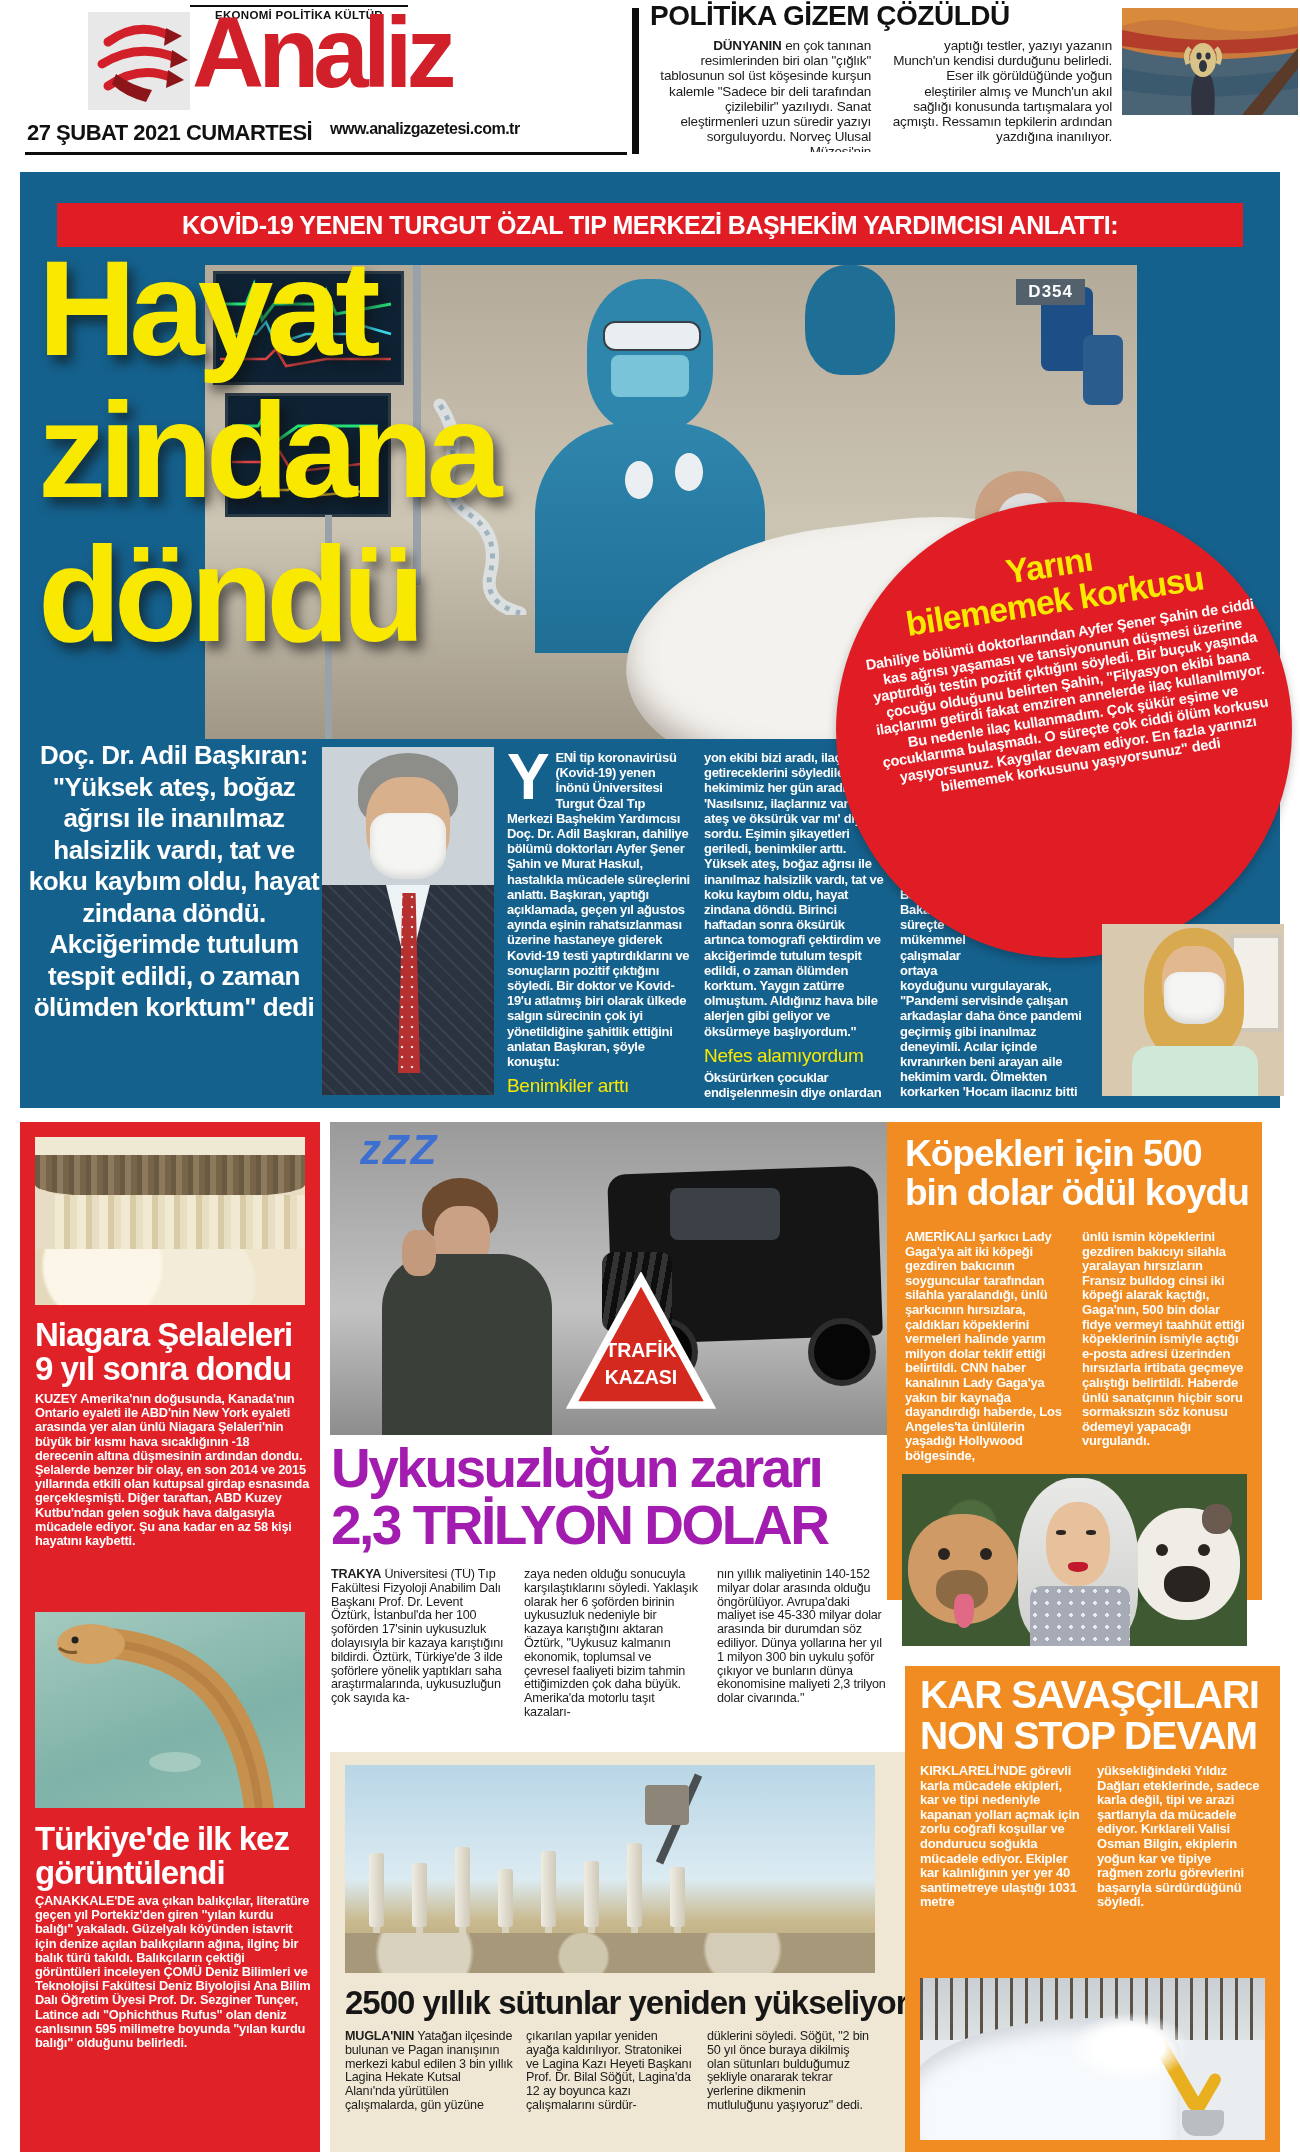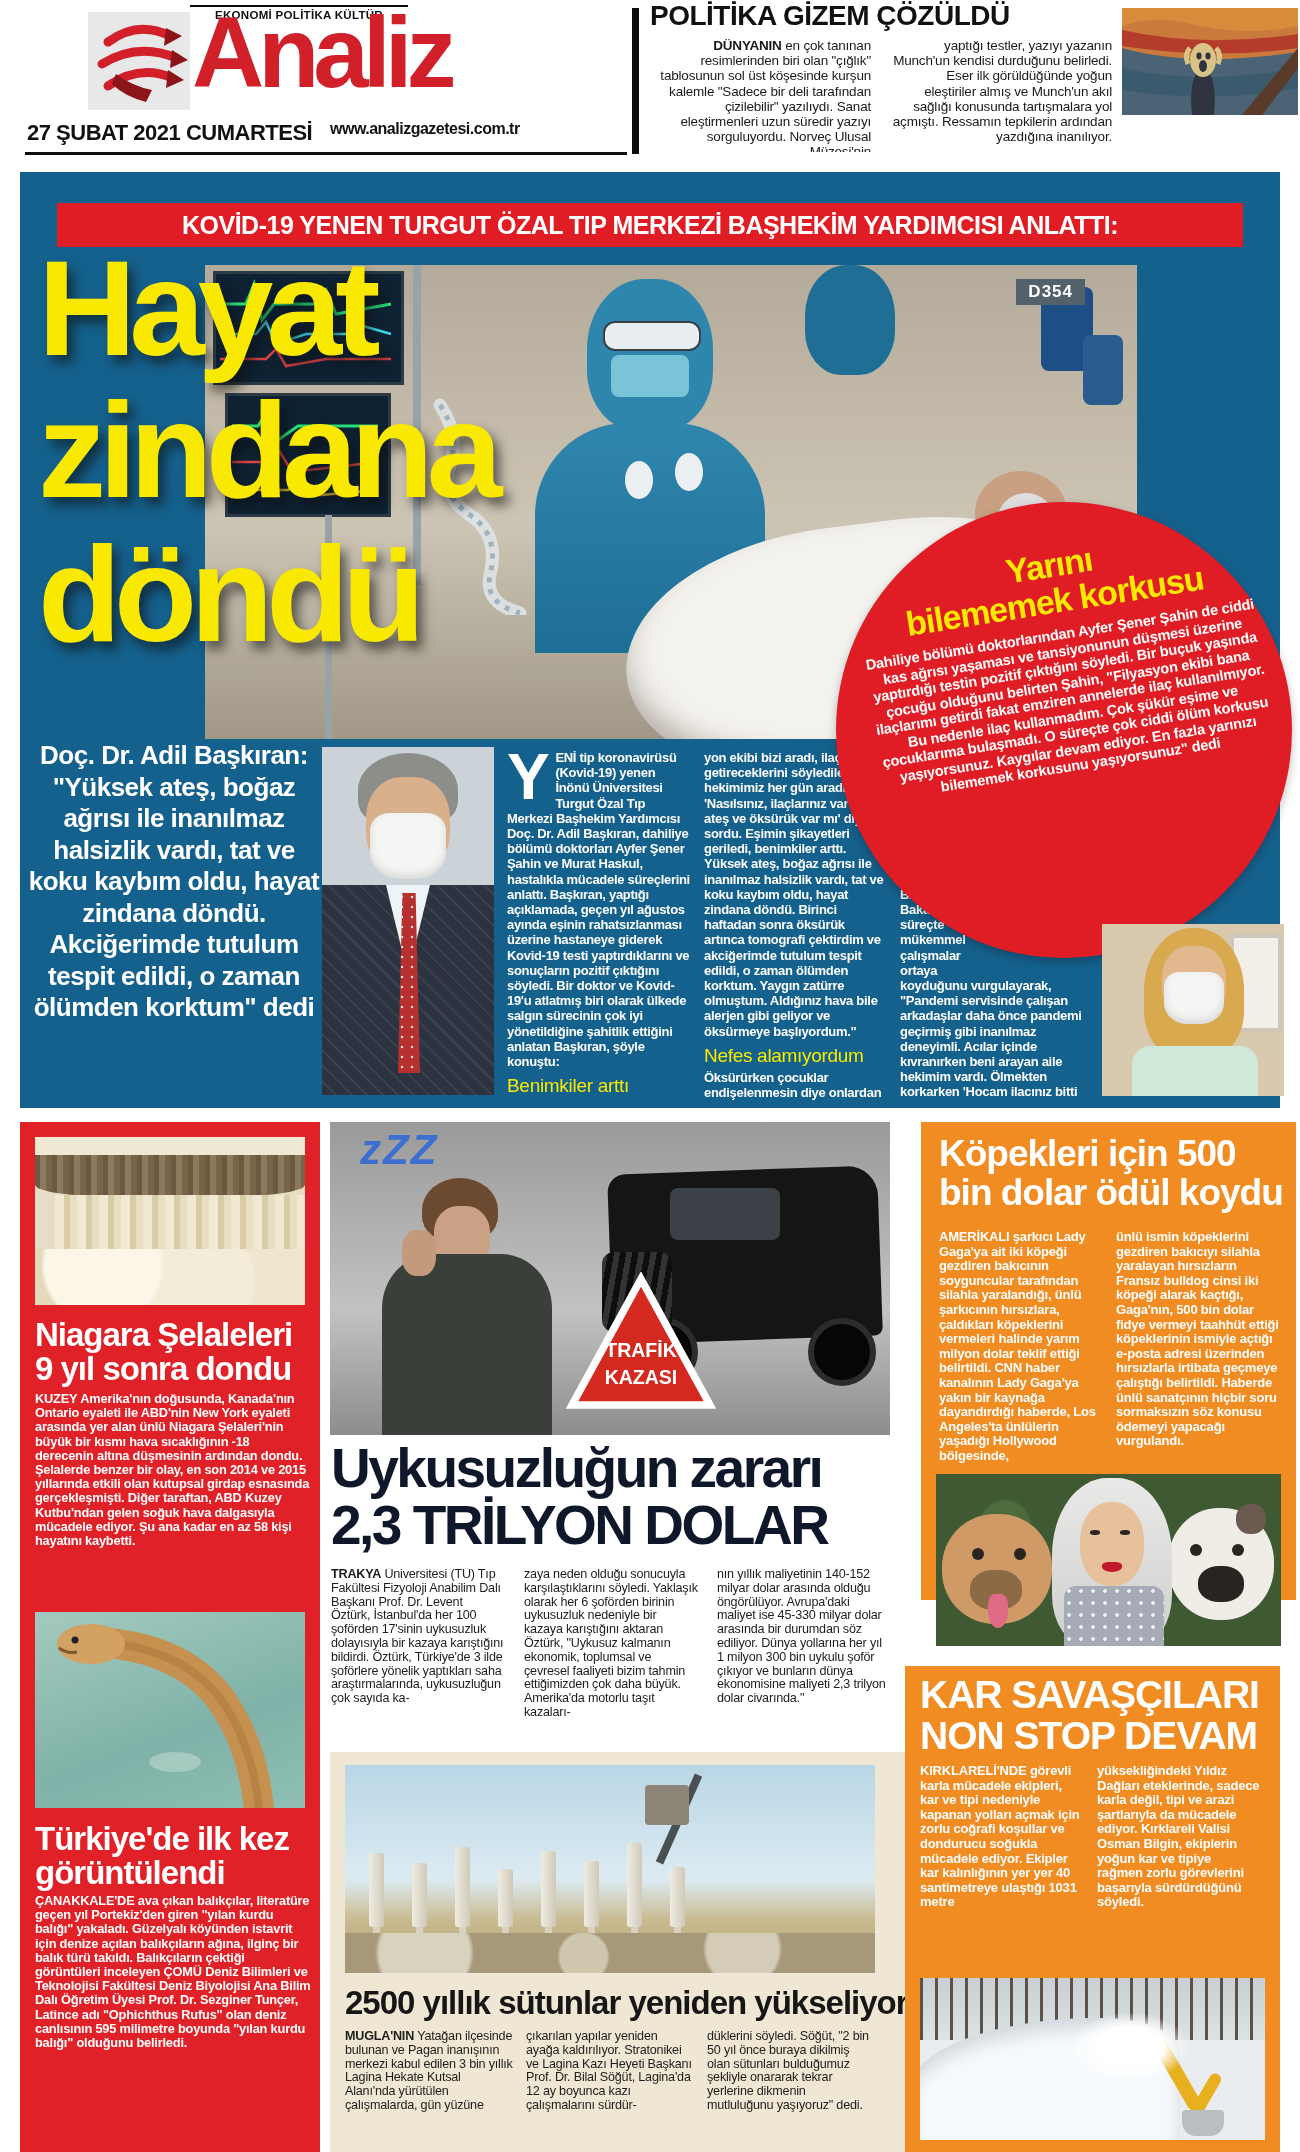--- a/index.html
+++ b/index.html
@@ -55,32 +55,32 @@
   .ni-photo{left:15px;top:15px;width:270px;height:168px;overflow:hidden;background:#e6ddc4;}
   .ni-title{left:15px;top:196px;width:274px;}
   .ni-body{left:15px;top:270px;width:276px;height:212px;}
   .eel-photo{left:15px;top:490px;width:270px;height:196px;overflow:hidden;background:#8fbcb1;}
   .eel-title{left:15px;top:700px;width:274px;}
   .eel-body{left:15px;top:772px;width:276px;height:244px;}
 
   
   .crash{left:330px;top:1122px;width:560px;height:313px;overflow:hidden;background:linear-gradient(180deg,#9a9a9a,#c2c2c2 60%,#8d8d8d);}
   .zzz{left:30px;top:4px;color:#3d6fd1;font-weight:bold;font-style:italic;font-size:42px;letter-spacing:2px;}
-  .sl-title{left:331px;top:1440px;width:560px;color:#0f172a;font-weight:bold;font-size:55px;
+  .sl-title{left:331px;top:1440px;width:560px;color:#a21caf;font-weight:bold;font-size:55px;
             line-height:57px;letter-spacing:-2.5px;white-space:nowrap;}
   .sl-cols{left:331px;top:1568px;width:560px;height:174px;display:flex;gap:19px;overflow:hidden;}
   .sl-col{width:174px;font-size:12.6px;line-height:13.8px;color:#1d1d1d;letter-spacing:-.2px;}
   .cream{left:330px;top:1752px;width:580px;height:400px;background:var(--c-cream,#efe7d3);}
   .lg-photo{left:15px;top:13px;width:530px;height:208px;overflow:hidden;background:linear-gradient(180deg,#b9d6e6,#dcebf2 55%,#c9b98e 75%,#b0a07a);}
   .lg-title{left:15px;top:232px;width:530px;color:#161616;font-weight:bold;font-size:33px;letter-spacing:-1px;white-space:nowrap;}
   .lg-cols{left:15px;top:278px;width:530px;height:112px;display:flex;gap:13px;overflow:hidden;}
   .lg-col{width:168px;font-size:12.6px;line-height:13.8px;color:#1d1d1d;letter-spacing:-.2px;}
 
   
-  .orange1{left:921px;top:1122px;width:375px;height:478px;background:var(--c-orange,#f08c21);}
+  .orange1{left:887px;top:1122px;width:375px;height:478px;background:var(--c-orange,#f08c21);}
   .orange2{left:905px;top:1666px;width:375px;height:486px;background:var(--c-orange,#f08c21);}
   .gg-title{left:18px;top:12px;width:348px;color:#fff;font-weight:bold;font-size:37px;line-height:39px;letter-spacing:-1px;}
   .gg-cols{left:18px;top:108px;width:340px;height:234px;display:flex;gap:14px;overflow:hidden;}
   .o-col{width:163px;color:#fff;font-weight:bold;font-size:13px;line-height:14.6px;letter-spacing:-.2px;}
   .gg-photo{left:15px;top:352px;width:345px;height:172px;overflow:hidden;background:#3f5a33;}
   .kr-title{left:15px;top:8px;width:350px;color:#fff;font-weight:bold;font-size:39px;line-height:41px;letter-spacing:-1px;white-space:nowrap;}
   .kr-cols{left:15px;top:98px;width:345px;height:208px;display:flex;gap:14px;overflow:hidden;}
   .kr-photo{left:15px;top:312px;width:345px;height:162px;overflow:hidden;background:#e9edef;}
 
   

